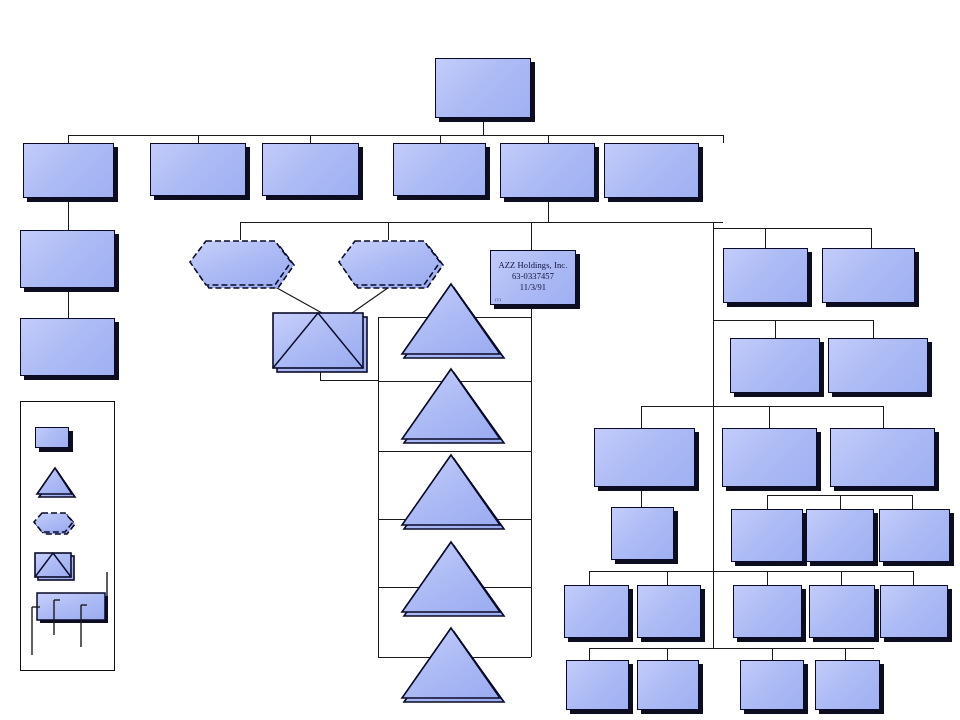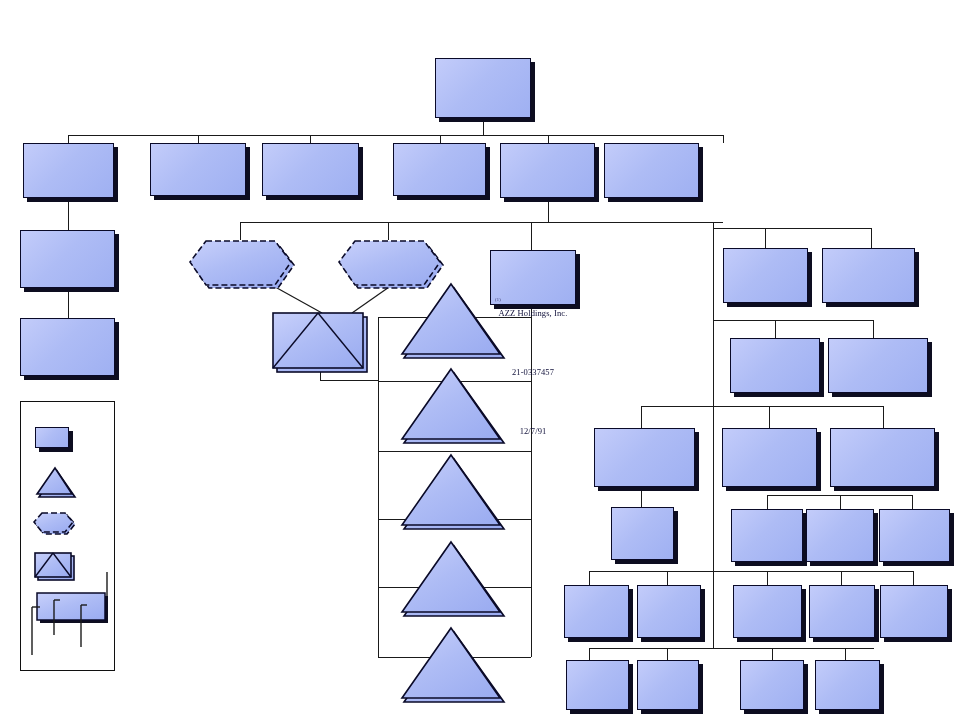--- a/index.html
+++ b/index.html
@@ -71,21 +71,21 @@
     left: 0; right: 0; top: 0;
     padding-top: 9px;
     text-align: center;
     font-size: 8.5px;
     line-height: 1.28;
     color: #10103a;
     font-family: "Liberation Serif", serif;
     letter-spacing: 0.1px;
     pointer-events: none;
   }
-  .box-label .l { display: block; white-space: nowrap; margin-top: 48px; }
+  .box-label .l { display: block; white-space: nowrap; }
   .footmark {
     position: absolute;
     left: 4px;
     bottom: 2px;
     font-size: 4.5px;
     color: #33336a;
     letter-spacing: 0.2px;
   }
 
   
@@ -252,22 +252,22 @@
   <div class="node tri" style="left:400px; top:625px; width:106px; height:80px;">
     <svg class="tri-shape" width="108" height="82" viewBox="0 0 108 82">
       <polygon class="shadow-fill" points="54,7 104,77 4,77"></polygon>
       <polygon points="51,3 100,73 2,73"></polygon>
     </svg>
   </div>
 
   <div class="node box" style="left:490px; top:250px; width:86px; height:55px;">
     <div class="box-label">
       <span class="l">AZZ Holdings, Inc.</span>
-      <span class="l">21-0337457</span>
-      <span class="l">12/7/91</span>
+      <span class="l">63-0337457</span>
+      <span class="l">11/3/91</span>
     </div>
     <span class="footmark">(1)</span>
   </div>
 
   <div class="node box" style="left:723px; top:248px; width:85px; height:55px;"></div>
   <div class="node box" style="left:822px; top:248px; width:93px; height:55px;"></div>
 
   <div class="node box" style="left:730px; top:338px; width:90px; height:55px;"></div>
   <div class="node box" style="left:828px; top:338px; width:100px; height:55px;"></div>
 

